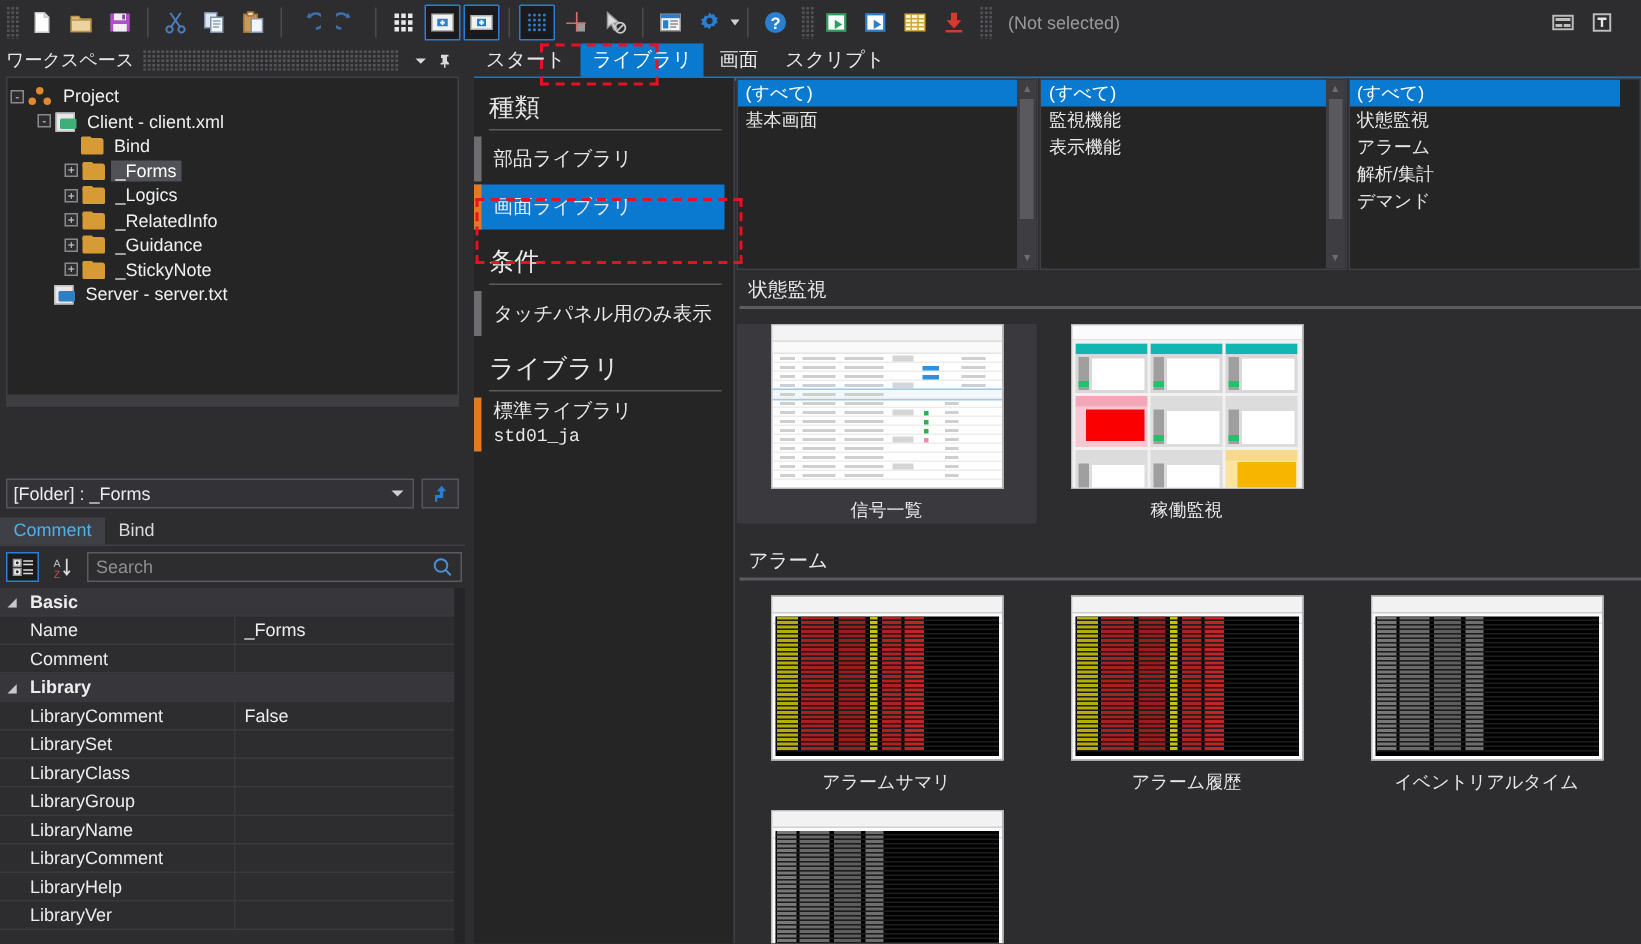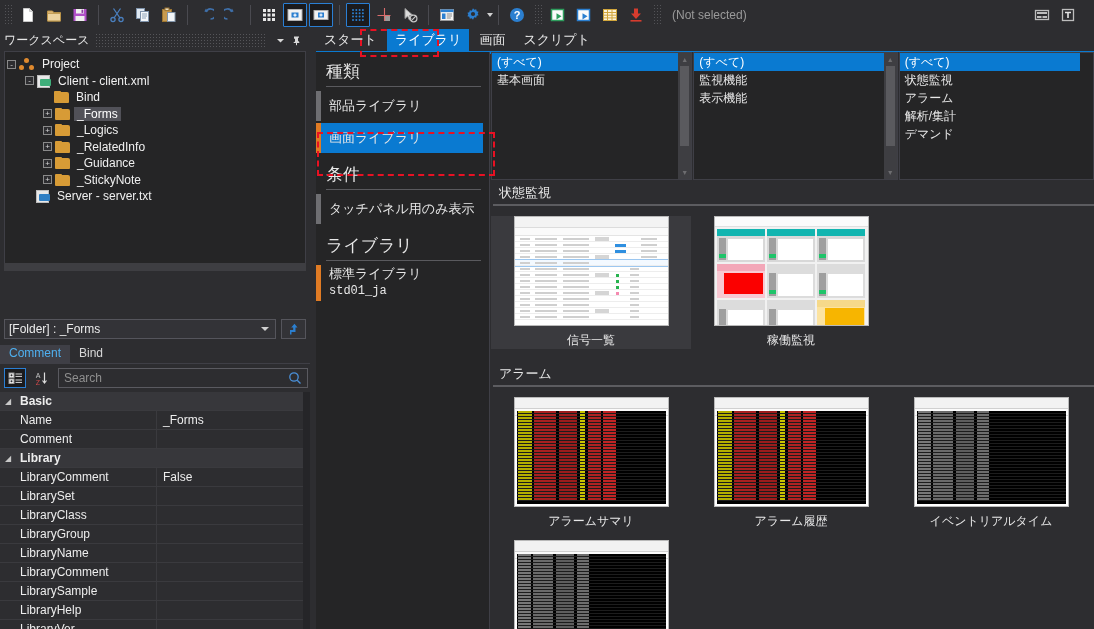--- a/index.html
+++ b/index.html
@@ -568,25 +568,20 @@
           <div class="gname">LibraryName</div>
           <div class="gval"></div>
         </div>
         <div class="grow">
           <div class="gtri"></div>
           <div class="gname">LibraryComment</div>
           <div class="gval"></div>
         </div>
         <div class="grow">
           <div class="gtri"></div>
-          <div class="gname">LibrarySample</div>
-          <div class="gval"></div>
-        </div>
-        <div class="grow">
-          <div class="gtri"></div>
           <div class="gname">LibraryHelp</div>
           <div class="gval"></div>
         </div>
         <div class="grow">
           <div class="gtri"></div>
           <div class="gname">LibraryVer</div>
           <div class="gval"></div>
         </div>
       </div>
     <div id="gridscroll"></div>

